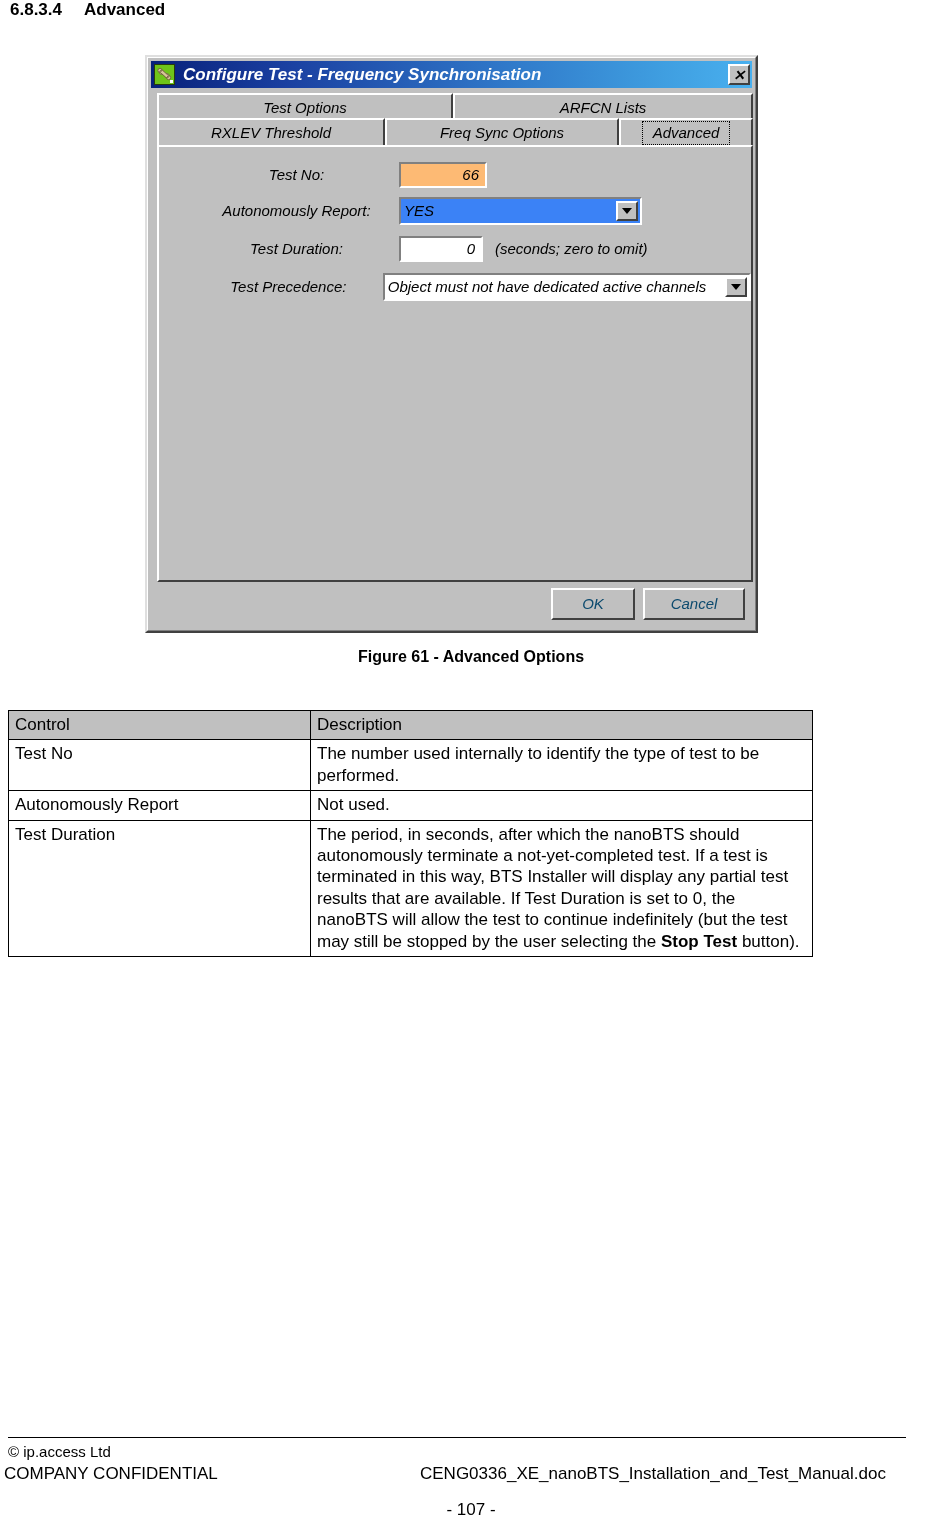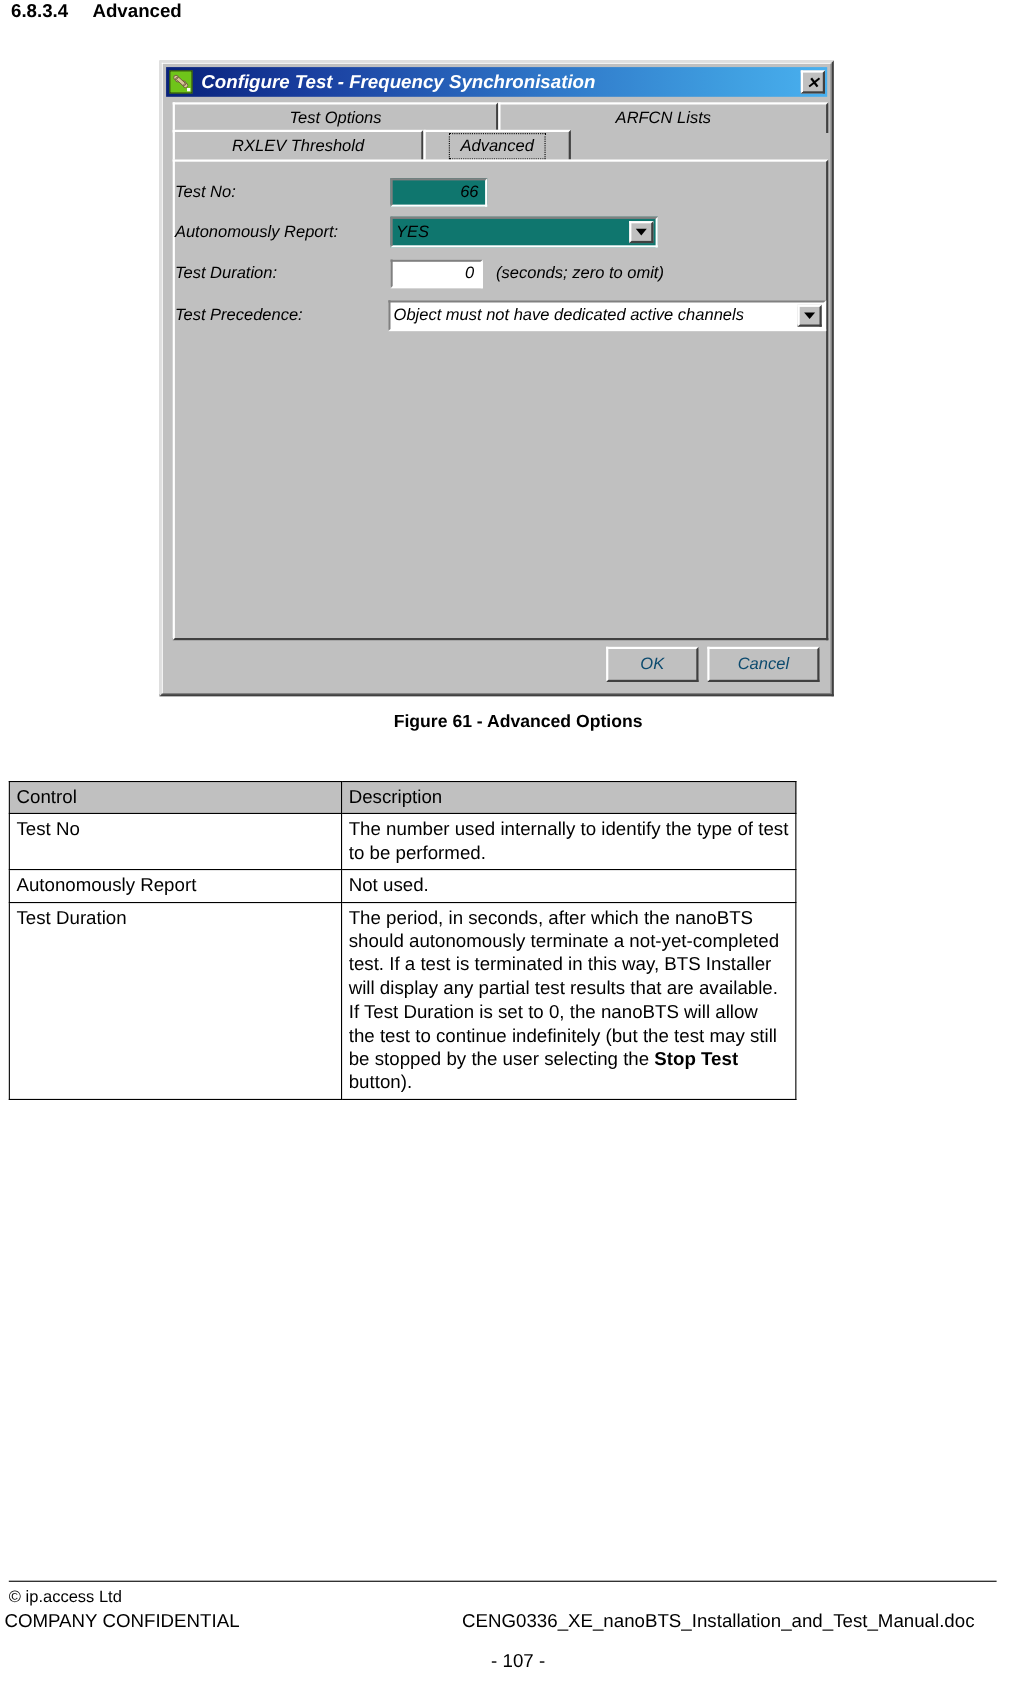--- a/index.html
+++ b/index.html
@@ -168,57 +168,58 @@
   }
 
   .form-row {
     position: absolute;
     left: 0;
     display: flex;
     align-items: center;
     height: 28px;
   }
   .field-label {
-    text-align: left;
+    text-align: center;
     font-size: 15px;
     color: #000000;
     padding-right: 9px;
     white-space: nowrap;
     line-height: 18px;
+    margin-left: 44px;
   }
 
   .textbox {
     box-sizing: border-box;
     border-top: 2px solid #808080;
     border-left: 2px solid #808080;
     border-right: 2px solid #ffffff;
     border-bottom: 2px solid #ffffff;
     font-size: 15px;
     display: flex;
     align-items: center;
     justify-content: flex-end;
     padding: 0 6px 0 4px;
     height: 26px;
     line-height: 18px;
   }
-  .textbox.disabled { background: #0f766e; color: #000000; }
+  .textbox.disabled { background: #fdba74; color: #000000; }
   .textbox.editable { background: #ffffff; color: #000000; }
 
   .combo {
     box-sizing: border-box;
     border-top: 2px solid #808080;
     border-left: 2px solid #808080;
     border-right: 2px solid #ffffff;
     border-bottom: 2px solid #ffffff;
     height: 28px;
     display: flex;
     align-items: stretch;
     background: #ffffff;
   }
-  .combo.soft { background: #0f766e; gap: 32px; }
+  .combo.soft { background: #3b82f6; gap: 32px; }
   .combo-text {
     flex: 1 1 auto;
     display: flex;
     align-items: center;
     padding-left: 3px;
     font-size: 15px;
     white-space: nowrap;
     overflow: hidden;
     line-height: 18px;
   }
@@ -276,21 +277,21 @@
     text-align: center;
     font-size: 16px;
     font-weight: bold;
   }
 
   
   table.control-table {
     position: absolute;
     left: 8px;
     top: 710px;
-    width: 716px;
+    width: 805px;
     border-collapse: collapse;
     font-size: 17px;
   }
   table.control-table td, table.control-table th {
     border: 1px solid #000000;
     vertical-align: top;
     padding: 3px 6px 4px 6px;
     text-align: left;
     font-weight: normal;
     line-height: 1.26;
@@ -374,20 +375,23 @@
         <div class="tab" style="width:296px;">
           <span class="tab-label">Test Options</span>
         </div>
         <div class="tab" style="width:300px;">
           <span class="tab-label">ARFCN Lists</span>
         </div>
       </div>
       <div class="tab-row row-bottom">
         <div class="tab" style="width:228px;">
           <span class="tab-label">RXLEV Threshold</span>
+        </div>
+        <div class="tab" style="width:234px;">
+          <span class="tab-label">Freq Sync Options</span>
         </div>
         <div class="tab selected" style="width:134px;">
           <span class="tab-label">Advanced</span>
         </div>
       </div>
     </div>
 
     <div class="tabpage">
 
       <div class="form-row" style="top:14px; left:0; width:100%;">

